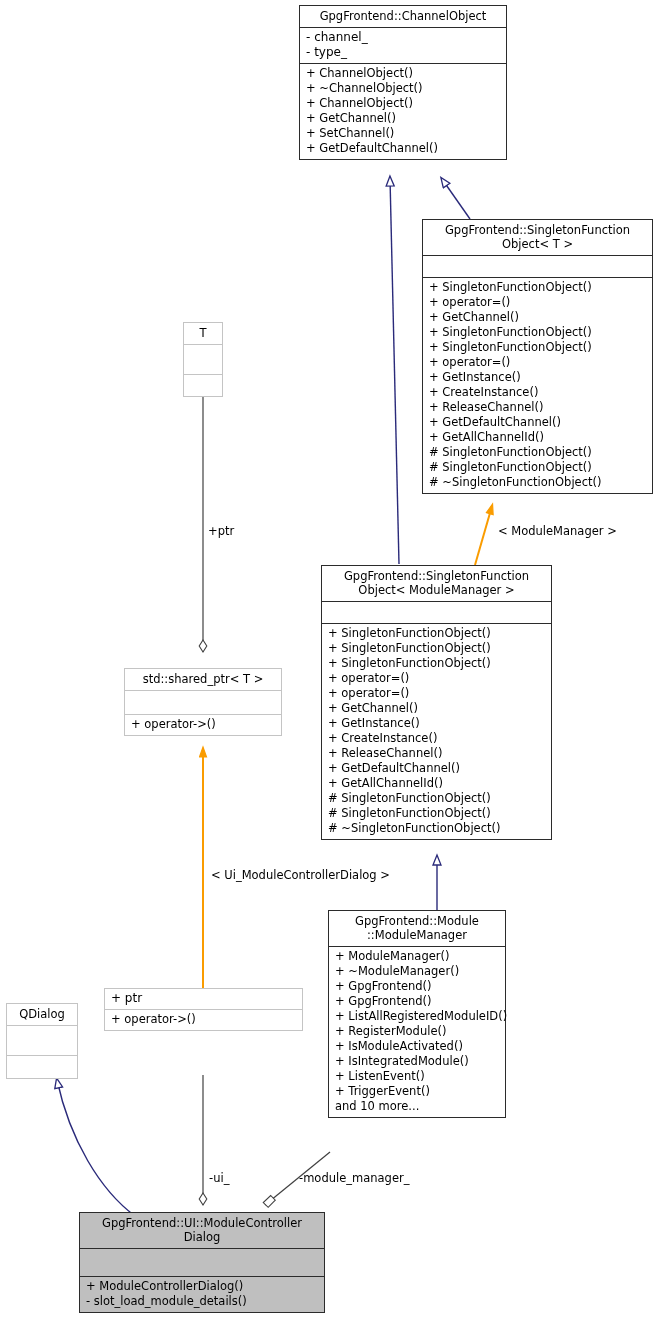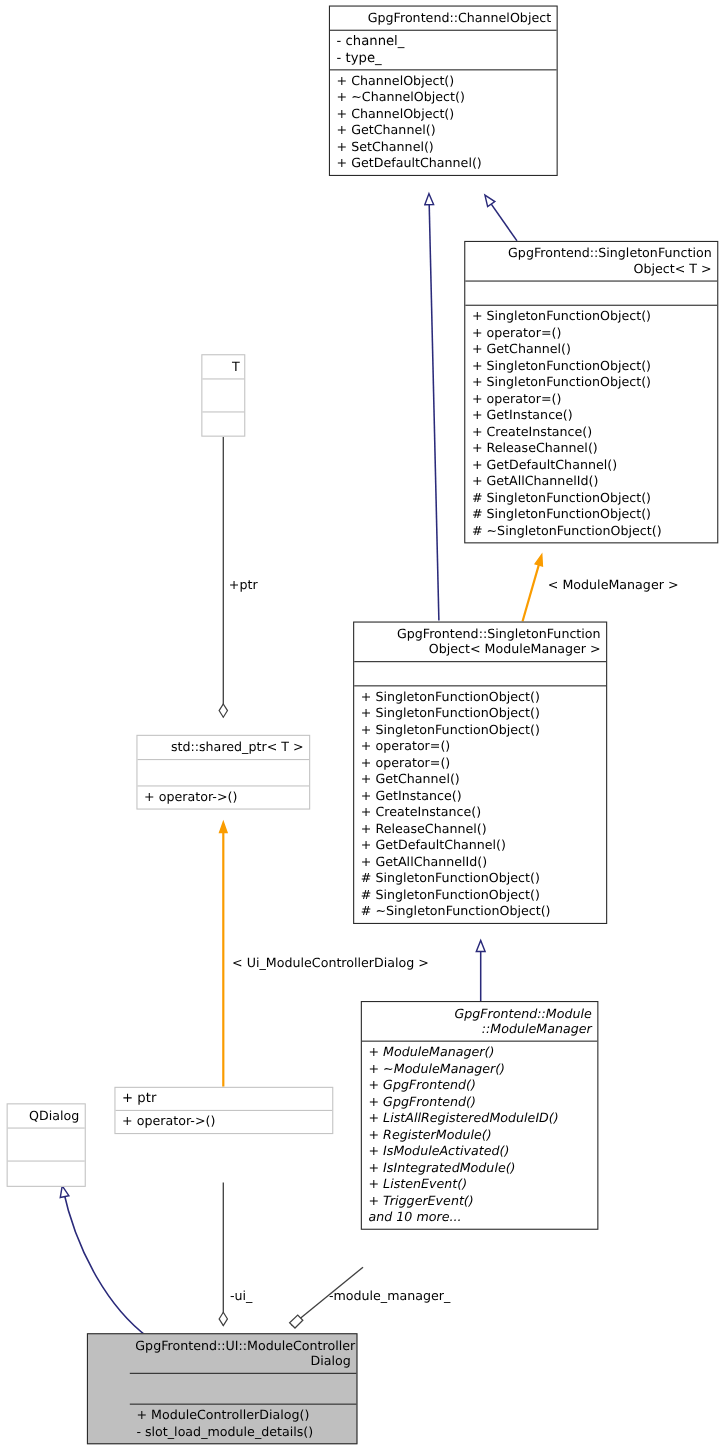--- a/index.html
+++ b/index.html
@@ -13,24 +13,24 @@
 
   .uml-class{
     position:absolute;
     box-sizing:border-box;
     background:#ffffff;
     border:1px solid #9a9a9a;
     display:flex;flex-direction:column;
   }
   .uml-class.dark{border:1px solid #2b2b2b;}
   .uml-class.light{border:1px solid #c4c4c4;}
-  .uml-class.highlight{background:#bfbfbf;border:1px solid #2b2b2b;padding-left:38px;}
+  .uml-class.highlight{background:#bfbfbf;border:1px solid #2b2b2b;}
 
   .cls-title{
-    text-align:right;
+    text-align:center;
     font-size:11.5px;
     line-height:14px;
     padding:3px 5px 4px 5px;
     white-space:pre-line;
   }
   .uml-class.dark > .cls-title{border-bottom:1px solid #2b2b2b;}
   .uml-class.light > .cls-title{border-bottom:1px solid #c4c4c4;}
   .uml-class.highlight > .cls-title{border-bottom:1px solid #2b2b2b;}
   .uml-class:not(.dark):not(.light):not(.highlight) > .cls-title{border-bottom:1px solid #9a9a9a;}
 
@@ -154,21 +154,21 @@
       <div class="row">+ CreateInstance()</div>
       <div class="row">+ ReleaseChannel()</div>
       <div class="row">+ GetDefaultChannel()</div>
       <div class="row">+ GetAllChannelId()</div>
       <div class="row"># SingletonFunctionObject()</div>
       <div class="row"># SingletonFunctionObject()</div>
       <div class="row"># ~SingletonFunctionObject()</div>
     </div>
   </div>
 
-  <div class="uml-class dark" style="left:328px;top:910px;width:216px;font-style:italic;">
+  <div class="uml-class dark" style="left:328px;top:910px;width:178px;">
     <div class="cls-title">GpgFrontend::Module
 ::ModuleManager</div>
     <div class="cls-ops">
       <div class="row">+ ModuleManager()</div>
       <div class="row">+ ~ModuleManager()</div>
       <div class="row">+ GpgFrontend()</div>
       <div class="row">+ GpgFrontend()</div>
       <div class="row">+ ListAllRegisteredModuleID()</div>
       <div class="row">+ RegisterModule()</div>
       <div class="row">+ IsModuleActivated()</div>

